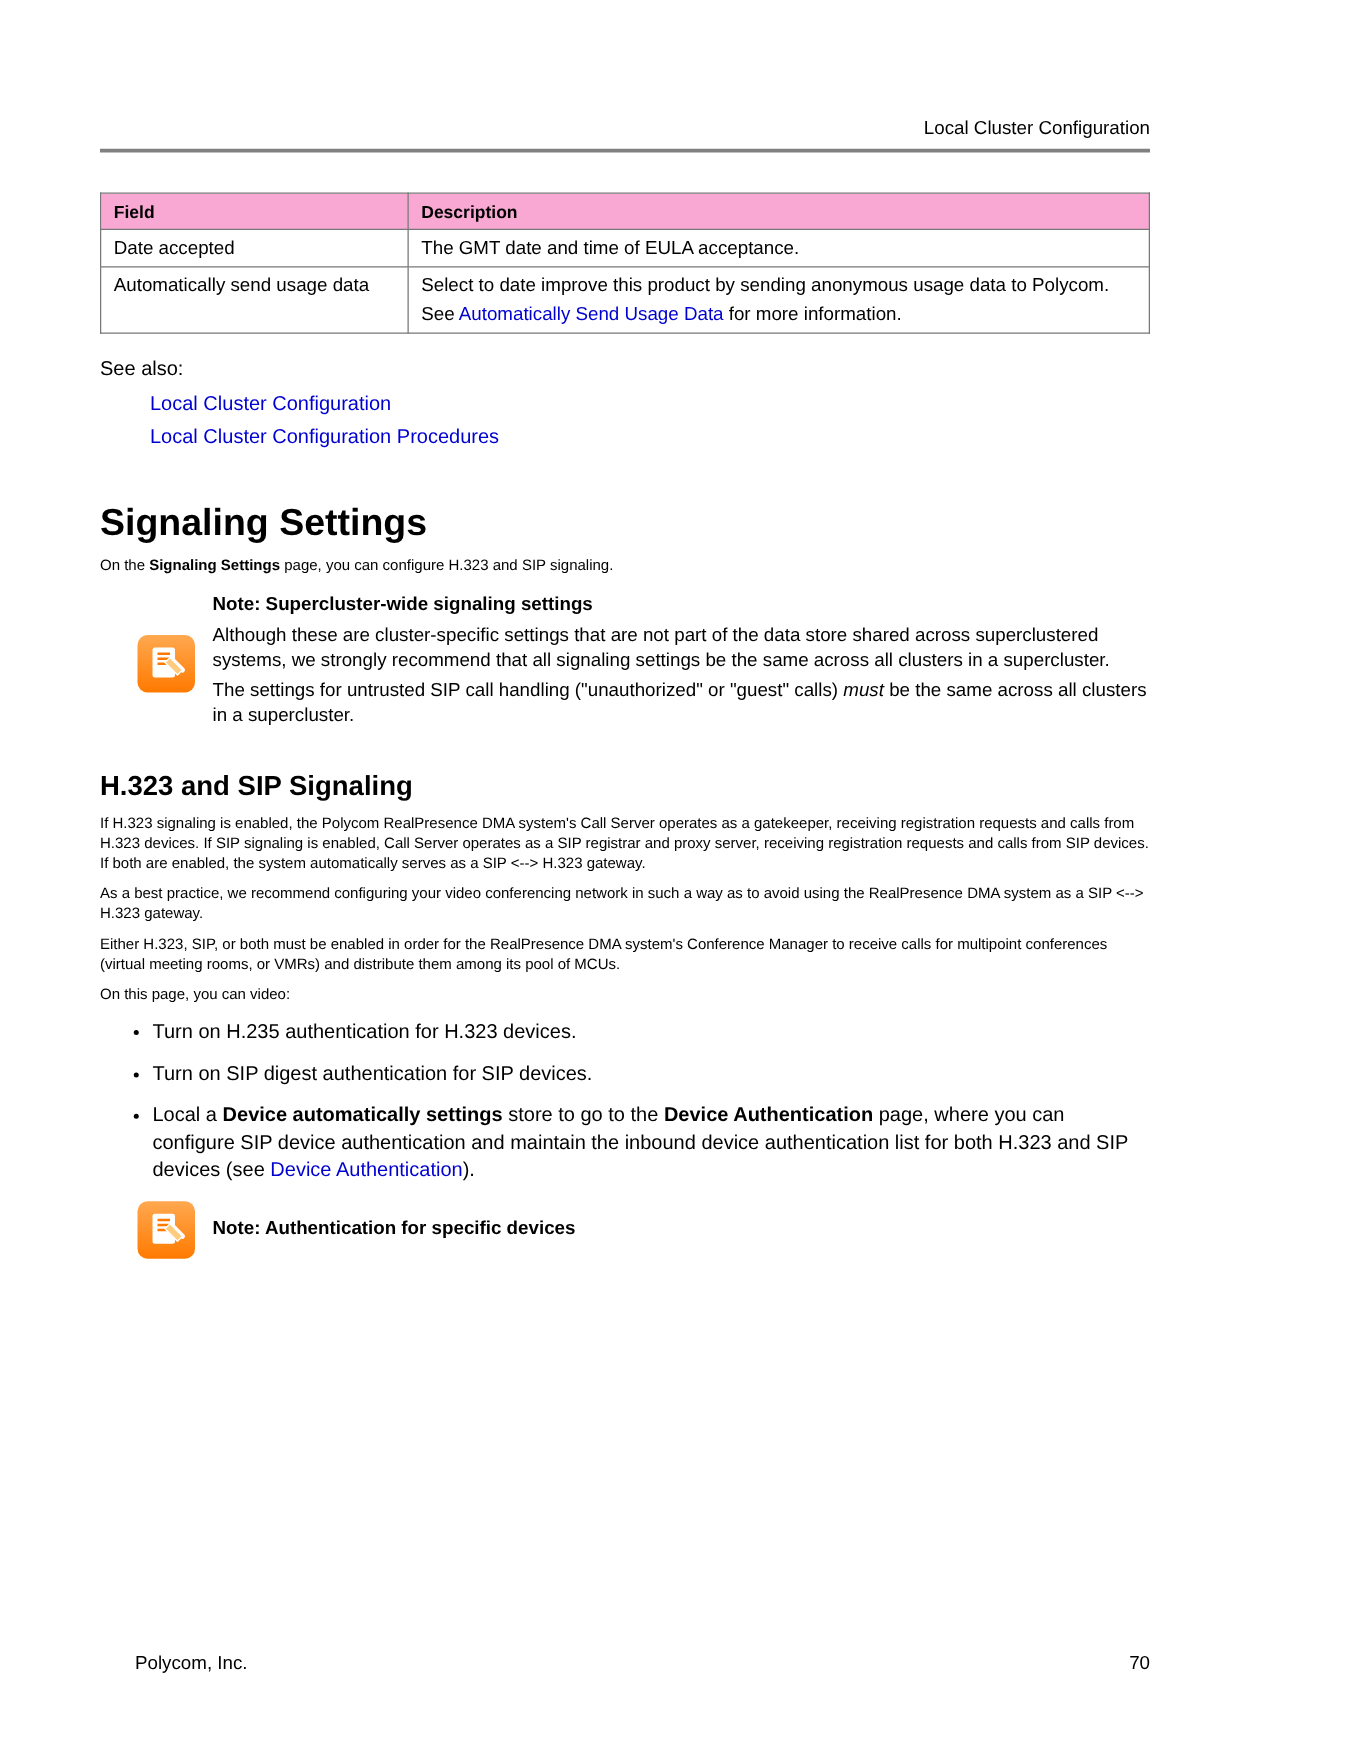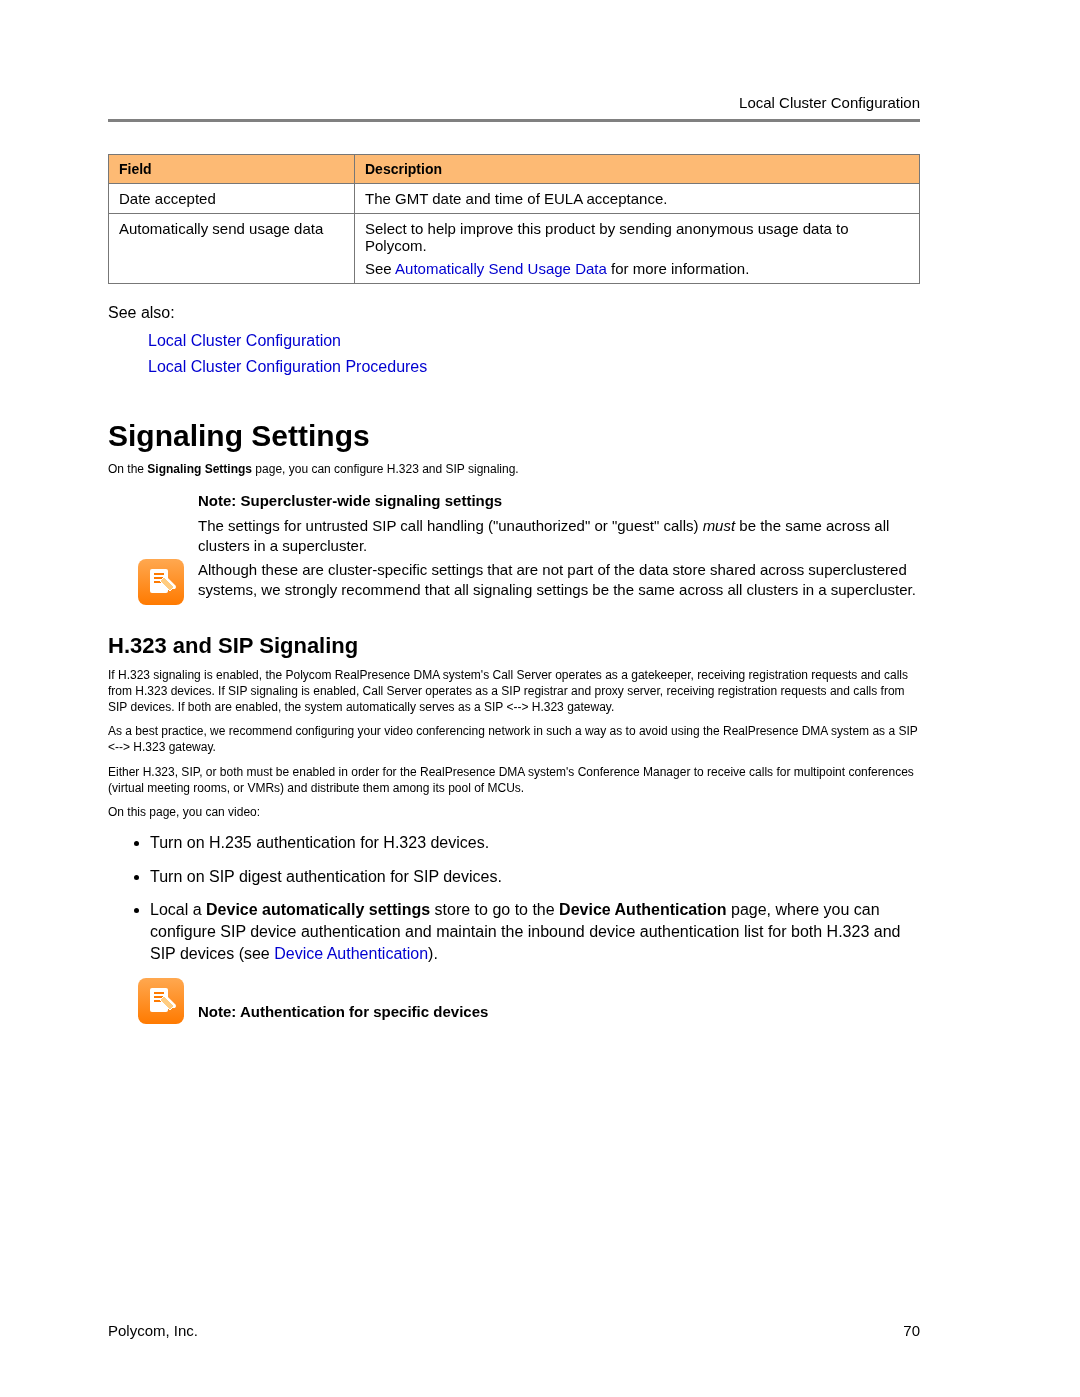--- a/index.html
+++ b/index.html
@@ -7,21 +7,21 @@
     padding: 0;
     background: #fff;
     font-family: Arial, Helvetica, sans-serif;
     color: #000;
   }
   .page {
     width: 1028px;
     min-height: 1397px;
     position: relative;
     box-sizing: border-box;
-    padding: 94px 108px 50px 108px;
+    padding: 94px 108px 50px 80px;
   }
   .header-right {
     text-align: right;
     font-size: 15px;
     color: #000;
     margin-bottom: 8px;
   }
   .hr-line {
     border: none;
     border-top: 3px solid #808080;
@@ -32,21 +32,21 @@
     width: 100%;
     font-size: 15px;
   }
   table.fd th, table.fd td {
     border: 1px solid #777;
     text-align: left;
     vertical-align: top;
     padding: 6px 10px;
   }
   table.fd th {
-    background: #fdba74;
+    background: #f9a8d4;
     font-weight: bold;
     font-size: 14px;
   }
   table.fd td.col1 {
     width: 225px;
   }
   .see-also {
     font-size: 16px;
     margin-top: 20px;
   }
@@ -69,21 +69,21 @@
     font-weight: bold;
     margin: 28px 0 8px 0;
   }
   p.body {
     font-size: 12px;
     line-height: 1.35;
     margin: 8px 0;
   }
   .note-block {
     display: flex;
-    align-items: flex-end;
+    align-items: center;
     margin: 14px 0 14px 30px;
     font-size: 15px;
     line-height: 1.35;
   }
   .note-icon {
     flex: 0 0 46px;
     width: 46px;
     height: 46px;
     border-radius: 8px;
     background: linear-gradient(to bottom, #ffa850, #ff7a00);
@@ -144,21 +144,21 @@
       </tr>
     </thead>
     <tbody>
       <tr>
         <td class="col1">Date accepted</td>
         <td>The GMT date and time of EULA acceptance.</td>
       </tr>
       <tr>
         <td class="col1">Automatically send usage data</td>
         <td>
-          <div>Select to help improve this product by sending anonymous usage data to Polycom.</div>
+          <div>Select to date improve this product by sending anonymous usage data to Polycom.</div>
           <div style="margin-top:6px;">
             <span>See </span><a class="link" href="#">Automatically Send Usage Data</a><span> for more information.</span>
           </div>
         </td>
       </tr>
     </tbody>
   </table>
 
   <div class="see-also">
     <div>See also:</div>
@@ -179,24 +179,24 @@
         <rect x="6" y="4" width="18" height="24" rx="2" fill="#fff"></rect>
         <line x1="10" y1="9" x2="20" y2="9" stroke="#ff7a00" stroke-width="2"></line>
         <line x1="10" y1="13" x2="20" y2="13" stroke="#ff7a00" stroke-width="2"></line>
         <line x1="10" y1="17" x2="20" y2="17" stroke="#ff7a00" stroke-width="2"></line>
         <path d="M22 14 L30 22" stroke="#fff" stroke-width="4" stroke-linecap="round"></path>
         <path d="M20 12 L30 22 L26 26 L16 16 Z" fill="#ffcc80" stroke="#fff" stroke-width="1"></path>
       </svg>
     </div>
     <div class="note-content">
       <div class="note-title">Note: Supercluster-wide signaling settings</div>
+      <p>Although these are cluster-specific settings that are not part of the data store shared across superclustered systems, we strongly recommend that all signaling settings be the same across all clusters in a supercluster.</p>
       <p>
         <span>The settings for untrusted SIP call handling ("unauthorized" or "guest" calls) </span><em class="italic">must</em><span> be the same across all clusters in a supercluster.</span>
       </p>
-      <p>Although these are cluster-specific settings that are not part of the data store shared across superclustered systems, we strongly recommend that all signaling settings be the same across all clusters in a supercluster.</p>
     </div>
   </div>
 
   <h2 class="sub">H.323 and SIP Signaling</h2>
   <p class="body">If H.323 signaling is enabled, the Polycom RealPresence DMA system's Call Server operates as a gatekeeper, receiving registration requests and calls from H.323 devices. If SIP signaling is enabled, Call Server operates as a SIP registrar and proxy server, receiving registration requests and calls from SIP devices. If both are enabled, the system automatically serves as a SIP &lt;--&gt; H.323 gateway.</p>
   <p class="body">As a best practice, we recommend configuring your video conferencing network in such a way as to avoid using the RealPresence DMA system as a SIP &lt;--&gt; H.323 gateway.</p>
   <p class="body">Either H.323, SIP, or both must be enabled in order for the RealPresence DMA system's Conference Manager to receive calls for multipoint conferences (virtual meeting rooms, or VMRs) and distribute them among its pool of MCUs.</p>
   <p class="body">On this page, you can video:</p>
 
   <ul class="bullets">

